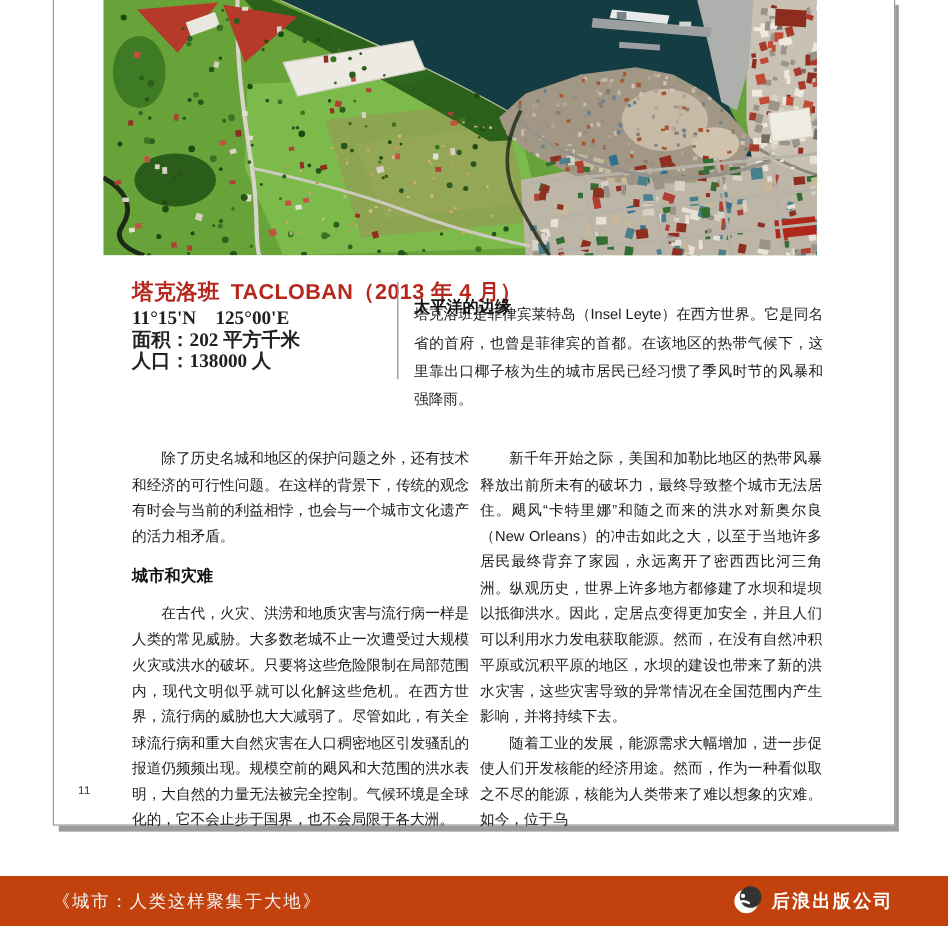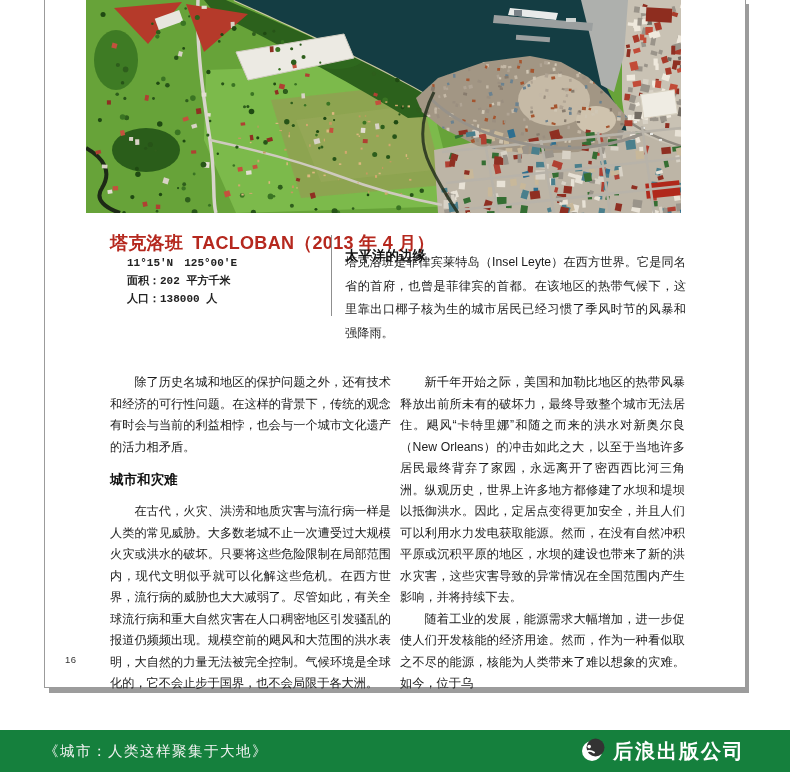--- a/index.html
+++ b/index.html
@@ -21,23 +21,23 @@
   }
   .satellite svg{display:block;width:595px;height:213px;}
   
   .info-title{
     position:absolute;left:65px;top:233px;
     font-size:18px;font-weight:bold;color:#b5281e;letter-spacing:.3px;
     white-space:nowrap;
   }
   .info-title .en{margin-left:9px;font-family:"Liberation Sans",sans-serif;}
   .meta{
-    position:absolute;left:82px;white-space:nowrap;
-    font-family:Liberation Mono, monospace;font-weight:600;
-    font-size:11px;color:#222;
+    position:absolute;left:65px;white-space:nowrap;
+    font-family:Liberation Serif, serif;font-weight:600;
+    font-size:16px;color:#222;
   }
   .meta.m1{top:257px;}
   .meta.m2{top:275px;text-align:center;}
   .meta.m3{top:293px;}
   .info-divider{
     position:absolute;left:286px;top:237px;width:1px;height:81px;background:#8f8f8f;
   }
   .sidebar-heading{
     position:absolute;left:300px;top:249px;
     font-size:13.5px;font-weight:bold;color:#111;
@@ -52,29 +52,29 @@
   .col p{margin:0;text-indent:2em;text-align:justify;font-size:12.2px;line-height:21.5px;}
   .col-left{left:65px;width:281px;}
   .col-right{left:355px;width:285px;}
   .col-heading{font-size:13.5px;font-weight:bold;margin:13px 0 12px 0;line-height:18px;color:#111;}
   .page-number{
     position:absolute;left:20px;top:656px;font-size:9.5px;color:#333;
     font-family:"Liberation Sans",sans-serif;letter-spacing:.5px;
   }
   
   .footer-bar{
-    position:absolute;left:0;top:730px;width:790px;height:42px;background:#15803d;
+    position:absolute;left:0;top:730px;width:790px;height:42px;background:#c2410c;
     display:flex;align-items:center;justify-content:space-between;
   }
   .book-title{
     margin-left:44px;color:#f2f2f2;font-size:14.5px;letter-spacing:1.5px;font-weight:500;
   }
   .publisher{
     margin-right:45px;display:flex;align-items:center;color:#ffffff;
-    font-family:"Liberation Serif",serif;font-weight:bold;font-size:20px;letter-spacing:2px;
+    font-family:"Liberation Serif",serif;font-weight:bold;font-size:15px;letter-spacing:2px;
   }
   .publisher svg{margin-right:8px;display:block;}
 </style>
 </head>
 <body>
 
 <div class="page-card">
 
   <div class="satellite" title="塔克洛班卫星影像">
     <svg viewBox="0 0 595 213" preserveAspectRatio="none">
@@ -915,21 +915,21 @@
   <div class="col col-right">
     <p>新千年开始之际，美国和加勒比地区的热带风暴释放出前所未有的破坏力，最终导致整个城市无法居住。飓风“卡特里娜”和随之而来的洪水对新奥尔良（New Orleans）的冲击如此之大，以至于当地许多居民最终背弃了家园，永远离开了密西西比河三角洲。纵观历史，世界上许多地方都修建了水坝和堤坝以抵御洪水。因此，定居点变得更加安全，并且人们可以利用水力发电获取能源。然而，在没有自然冲积平原或沉积平原的地区，水坝的建设也带来了新的洪水灾害，这些灾害导致的异常情况在全国范围内产生影响，并将持续下去。</p>
     <p>随着工业的发展，能源需求大幅增加，进一步促使人们开发核能的经济用途。然而，作为一种看似取之不尽的能源，核能为人类带来了难以想象的灾难。如今，位于乌</p>
   </div>
   <div class="col col-left">
     <p>除了历史名城和地区的保护问题之外，还有技术和经济的可行性问题。在这样的背景下，传统的观念有时会与当前的利益相悖，也会与一个城市文化遗产的活力相矛盾。</p>
     <div class="col-heading">城市和灾难</div>
     <p>在古代，火灾、洪涝和地质灾害与流行病一样是人类的常见威胁。大多数老城不止一次遭受过大规模火灾或洪水的破坏。只要将这些危险限制在局部范围内，现代文明似乎就可以化解这些危机。在西方世界，流行病的威胁也大大减弱了。尽管如此，有关全球流行病和重大自然灾害在人口稠密地区引发骚乱的报道仍频频出现。规模空前的飓风和大范围的洪水表明，大自然的力量无法被完全控制。气候环境是全球化的，它不会止步于国界，也不会局限于各大洲。</p>
   </div>
 
-  <div class="page-number">16</div>
+  <div class="page-number">11</div>
 </div>
 
 <div class="footer-bar">
   <div class="book-title">《城市：人类这样聚集于大地》</div>
   <div class="publisher">
     <svg width="26" height="26" viewBox="0 0 26 26">
       <circle cx="13" cy="13" r="10" fill="#ffffff"></circle>
       <circle cx="16.5" cy="9.5" r="9" fill="#333333"></circle>
       <path d="M5.5 15 C8 12.5 12 12.5 15 14.5" stroke="#ffffff" stroke-width="2" fill="none" stroke-linecap="round"></path>
       <circle cx="10.2" cy="8.6" r="1.8" fill="#ffffff"></circle>

